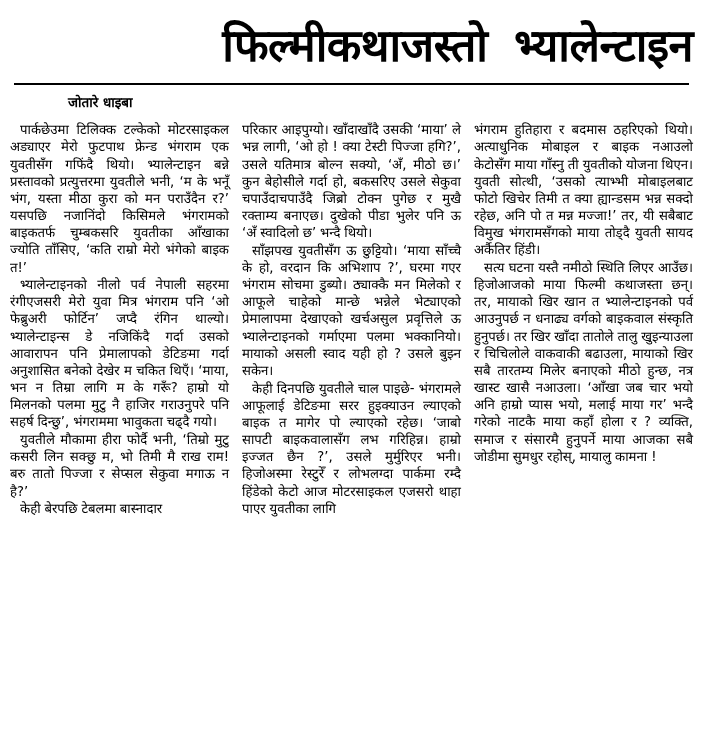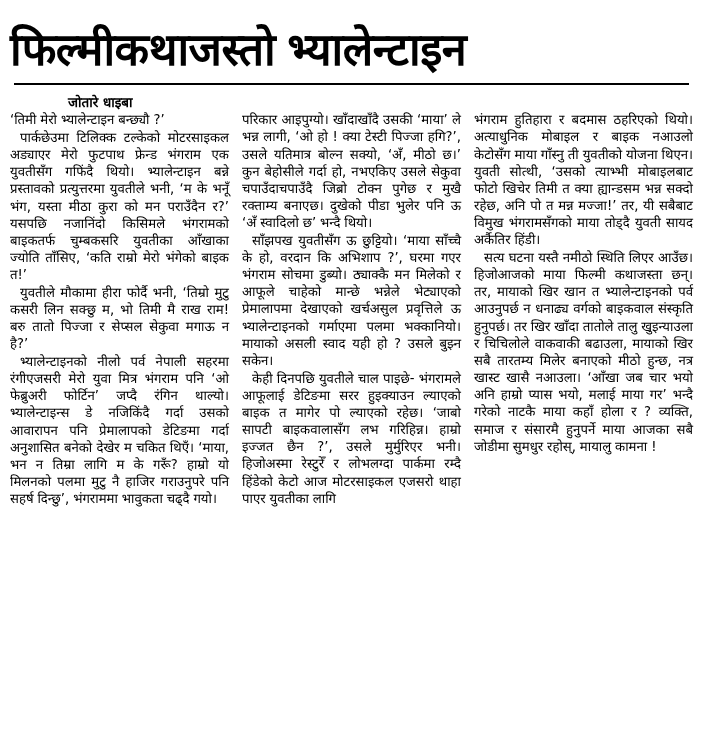--- a/index.html
+++ b/index.html
@@ -16,38 +16,38 @@
     overflow: hidden;
   }
   .page {
     position: relative;
     width: 703px;
     height: 733px;
     box-sizing: border-box;
     padding: 8px 10px 6px 10px;
   }
   .headline {
-    text-align: left;
-    font-family: Liberation Sans, sans-serif;
+    text-align: right;
+    font-family: Liberation Mono, monospace;
     font-weight: bold;
     font-size: 45px;
     line-height: 1.05;
     letter-spacing: -0.5px;
     margin: 18px 0 6px 0;
     white-space: nowrap;
   }
   .rule {
     border-top: 2px solid #000;
     margin: 10px 4px 8px 4px;
   }
   .byline {
     font-weight: bold;
     font-size: 13.5px;
     text-align: left;
-    margin: 0 0 0 58px;
+    margin: 0 0 10px 58px;
   }
   .columns {
     display: flex;
     gap: 13px;
     align-items: flex-start;
   }
   .col {
     width: 220px;
     font-size: 13.2px;
     line-height: 1.30;
@@ -70,28 +70,28 @@
 
   <h1 class="headline">फिल्मीकथाजस्तो भ्यालेन्टाइन</h1>
 
   <div class="rule"></div>
 
   <div class="byline">जोतारे धाइबा</div>
 
   <div class="columns">
 
     <div class="col">
-      <p class="first">‘तिमी मेरो भ्यालेन्टाइन बन्छ्यौ ?’</p>
       <p>पार्कछेउमा टिलिक्क टल्केको मोटरसाइकल अड्याएर मेरो फुटपाथ फ्रेन्ड भंगराम एक युवतीसँग गफिंदै थियो। भ्यालेन्टाइन बन्ने प्रस्तावको प्रत्युत्तरमा युवतीले भनी, ‘म के भनूँ भंग, यस्ता मीठा कुरा को मन पराउँदैन र?’ यसपछि नजानिंदो किसिमले भंगरामको बाइकतर्फ चुम्बकसरि युवतीका आँखाका ज्योति ताँसिए, ‘कति राम्रो मेरो भंगेको बाइक त!’</p>
+      <p>भ्यालेन्टाइनको नीलो पर्व नेपाली सहरमा रंगीएजसरी मेरो युवा मित्र भंगराम पनि ‘ओ फेब्रुअरी फोर्टिन’ जप्दै रंगिन थाल्यो। भ्यालेन्टाइन्स डे नजिकिंदै गर्दा उसको आवारापन पनि प्रेमालापको डेटिङमा गर्दा अनुशासित बनेको देखेर म चकित थिएँ। ‘माया, भन न तिम्रा लागि म के गरूँ? हाम्रो यो मिलनको पलमा मुटु नै हाजिर गराउनुपरे पनि सहर्ष दिन्छु’, भंगराममा भावुकता चढ्दै गयो।</p>
       <p>युवतीले मौकामा हीरा फोर्दै भनी, ‘तिम्रो मुटु कसरी लिन सक्छु म, भो तिमी मै राख राम! बरु तातो पिज्जा र सेप्सल सेकुवा मगाऊ न है?’</p>
-      <p>भ्यालेन्टाइनको नीलो पर्व नेपाली सहरमा रंगीएजसरी मेरो युवा मित्र भंगराम पनि ‘ओ फेब्रुअरी फोर्टिन’ जप्दै रंगिन थाल्यो। भ्यालेन्टाइन्स डे नजिकिंदै गर्दा उसको आवारापन पनि प्रेमालापको डेटिङमा गर्दा अनुशासित बनेको देखेर म चकित थिएँ। ‘माया, भन न तिम्रा लागि म के गरूँ? हाम्रो यो मिलनको पलमा मुटु नै हाजिर गराउनुपरे पनि सहर्ष दिन्छु’, भंगराममा भावुकता चढ्दै गयो।</p>
+      <p>केही बेरपछि टेबलमा बास्नादार</p>
     </div>
 
     <div class="col">
-      <p class="first">परिकार आइपुग्यो। खाँदाखाँदै उसकी ‘माया’ ले भन्न लागी, ‘ओ हो ! क्या टेस्टी पिज्जा हगि?’, उसले यतिमात्र बोल्न सक्यो, ‘अँ, मीठो छ।’ कुन बेहोसीले गर्दा हो, नभएकिए उसले सेकुवा चपाउँदाचपाउँदै जिब्रो टोक्न पुगेछ र मुखै रक्ताम्य बनाएछ। दुखेको पीडा भुलेर पनि ऊ ‘अँ स्वादिलो छ’ भन्दै थियो।</p>
+      <p class="first">परिकार आइपुग्यो। खाँदाखाँदै उसकी ‘माया’ ले भन्न लागी, ‘ओ हो ! क्या टेस्टी पिज्जा हगि?’, उसले यतिमात्र बोल्न सक्यो, ‘अँ, मीठो छ।’ कुन बेहोसीले गर्दा हो, बकसरिए उसले सेकुवा चपाउँदाचपाउँदै जिब्रो टोक्न पुगेछ र मुखै रक्ताम्य बनाएछ। दुखेको पीडा भुलेर पनि ऊ ‘अँ स्वादिलो छ’ भन्दै थियो।</p>
       <p>साँझपख युवतीसँग ऊ छुट्टियो। ‘माया साँच्चै के हो, वरदान कि अभिशाप ?’, घरमा गएर भंगराम सोचमा डुब्यो। ठ्याक्कै मन मिलेको र आफूले चाहेको मान्छे भन्नेले भेट्याएको प्रेमालापमा देखाएको खर्चअसुल प्रवृत्तिले ऊ भ्यालेन्टाइनको गर्माएमा पलमा भक्कानियो। मायाको असली स्वाद यही हो ? उसले बुझ्न सकेन।</p>
       <p>केही दिनपछि युवतीले चाल पाइछे- भंगरामले आफूलाई डेटिङमा सरर हुइक्याउन ल्याएको बाइक त मागेर पो ल्याएको रहेछ। ‘जाबो सापटी बाइकवालासँग लभ गरिहिन्न। हाम्रो इज्जत छैन ?’, उसले मुर्मुरिएर भनी। हिजोअस्मा रेस्टुरेँ र लोभलग्दा पार्कमा रम्दै हिंडेको केटो आज मोटरसाइकल एजसरो थाहा पाएर युवतीका लागि</p>
     </div>
 
     <div class="col">
       <p class="first">भंगराम हुतिहारा र बदमास ठहरिएको थियो। अत्याधुनिक मोबाइल र बाइक नआउलो केटोसँग माया गाँस्नु ती युवतीको योजना थिएन। युवती सोत्थी, ‘उसको त्याभ्भी मोबाइलबाट फोटो खिचेर तिमी त क्या ह्यान्डसम भन्न सक्दो रहेछ, अनि पो त मन्न मज्जा!’ तर, यी सबैबाट विमुख भंगरामसँगको माया तोड्दै युवती सायद अर्कैतिर हिंडी।</p>
       <p>सत्य घटना यस्तै नमीठो स्थिति लिएर आउँछ। हिजोआजको माया फिल्मी कथाजस्ता छन्। तर, मायाको खिर खान त भ्यालेन्टाइनको पर्व आउनुपर्छ न धनाढ्य वर्गको बाइकवाल संस्कृति हुनुपर्छ। तर खिर खाँदा तातोले तालु खुइन्याउला र चिचिलोले वाकवाकी बढाउला, मायाको खिर सबै तारतम्य मिलेर बनाएको मीठो हुन्छ, नत्र खास्ट खासै नआउला। ‘आँखा जब चार भयो अनि हाम्रो प्यास भयो, मलाई माया गर’ भन्दै गरेको नाटकै माया कहाँ होला र ? व्यक्ति, समाज र संसारमै हुनुपर्ने माया आजका सबै जोडीमा सुमधुर रहोस्, मायालु कामना !</p>
     </div>
 
   </div>

